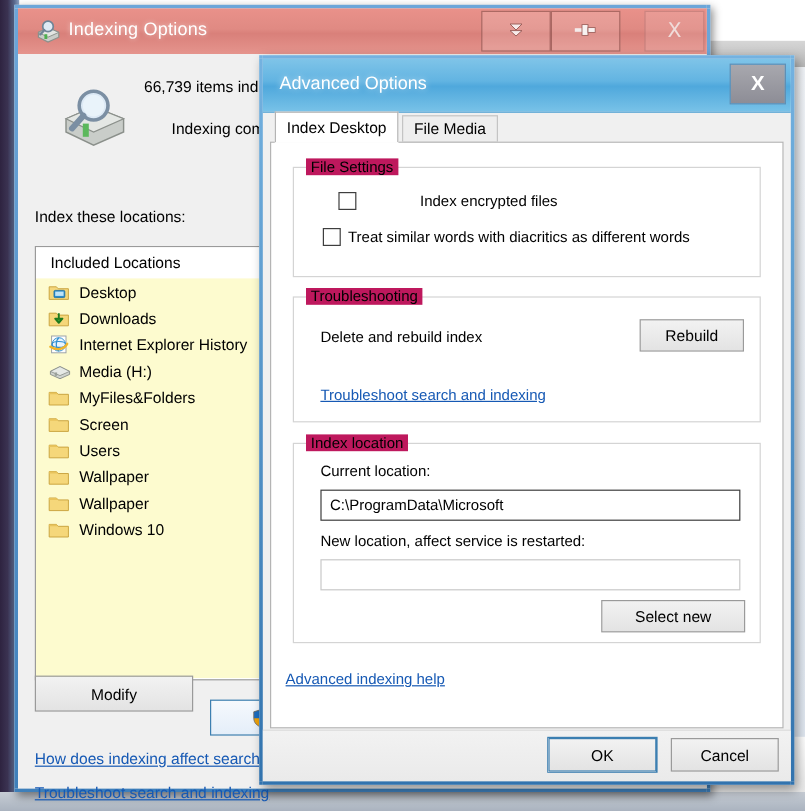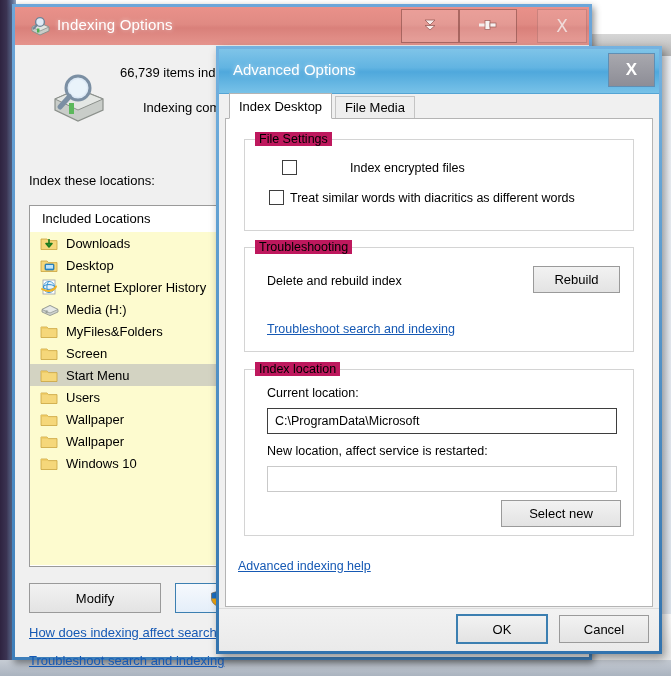--- a/index.html
+++ b/index.html
@@ -50,21 +50,21 @@
   .items-indexed{position:absolute;left:105px;top:20px;font-size:13px;white-space:nowrap;}
   .index-complete{position:absolute;left:128px;top:55px;font-size:13px;white-space:nowrap;}
   .loc-label{position:absolute;left:14px;top:128px;font-size:13px;}
   .loclist{position:absolute;left:14px;top:160px;width:296px;height:360px;
      background:#fff;border:1px solid #9a9a9a;overflow:hidden;}
   .loclist .hdr{height:26px;line-height:26px;padding-left:12px;font-size:13px;background:#fff;}
   .loclist .items{background:#fdfbcf;height:333px;}
   .loc-row{height:22px;display:flex;align-items:center;padding-left:10px;font-size:13px;white-space:nowrap;}
   .loc-row.sel{background:#d3d3c2;}
   .loc-row .ic{width:22px;height:16px;flex:0 0 22px;margin-right:4px;display:flex;align-items:center;}
-  .btnrow{position:absolute;left:14px;top:538px;border-radius:12px;}
+  .btnrow{position:absolute;left:14px;top:518px;border-radius:12px;}
   .winbtn{box-sizing:border-box;height:30px;background:linear-gradient(180deg,#f2f2f2,#e3e3e3);
      border:1px solid #9a9a9a;font-size:13px;font-family:inherit;color:#000;
      display:inline-flex;align-items:center;justify-content:center;cursor:default;}
   #btn-modify{width:132px;}
   #btn-advanced{position:absolute;left:160px;top:538px;width:150px;height:30px;box-sizing:border-box;
      background:linear-gradient(180deg,#f6f9fd,#e4eef9);border:1px solid #3c7fb1;
      display:flex;align-items:center;justify-content:center;gap:5px;font-size:13px;}
   .uac-shield{width:17px;height:17px;flex:0 0 17px;}
   .helplink{position:absolute;color:#1659b4;font-size:13px;text-decoration:underline;
      white-space:nowrap;cursor:pointer;}
@@ -191,34 +191,34 @@
     <div class="index-complete">Indexing complete.</div>
     <div class="loc-label">Index these locations:</div>
 
     <div class="loclist">
       <div class="hdr">Included Locations</div>
       <div class="items" id="loc-items">
           <div class="loc-row">
             <span class="ic">
               <svg width="18" height="15" viewBox="0 0 18 15">
                 <path d="M1 3 L7 3 L8.5 4.6 L17 4.6 L17 13.5 L1 13.5 Z" fill="#f5d77a" stroke="#c9a33f" stroke-width=".8"></path>
-                <path d="M9 3 L9 8.5 M6 7.5 L9 11 L12 7.5 Z" fill="#3ba43b" stroke="#1d7a1d" stroke-width="1.6" stroke-linejoin="round"></path>
-              </svg>
-            </span>
-            <span>Downloads</span>
-          </div>
-          <div class="loc-row">
-            <span class="ic">
-              <svg width="18" height="15" viewBox="0 0 18 15">
-                <path d="M1 3 L7 3 L8.5 4.6 L17 4.6 L17 13.5 L1 13.5 Z" fill="#f5d77a" stroke="#c9a33f" stroke-width=".8"></path>
                 <rect x="5" y="6" width="9" height="6" rx="1" fill="#2b8ccc" stroke="#1d6ea3" stroke-width=".7"></rect>
                 <rect x="6" y="7" width="7" height="3.6" fill="#bfe3f7"></rect>
               </svg>
             </span>
             <span>Desktop</span>
+          </div>
+          <div class="loc-row">
+            <span class="ic">
+              <svg width="18" height="15" viewBox="0 0 18 15">
+                <path d="M1 3 L7 3 L8.5 4.6 L17 4.6 L17 13.5 L1 13.5 Z" fill="#f5d77a" stroke="#c9a33f" stroke-width=".8"></path>
+                <path d="M9 3 L9 8.5 M6 7.5 L9 11 L12 7.5 Z" fill="#3ba43b" stroke="#1d7a1d" stroke-width="1.6" stroke-linejoin="round"></path>
+              </svg>
+            </span>
+            <span>Downloads</span>
           </div>
           <div class="loc-row">
             <span class="ic">
               <svg width="18" height="16" viewBox="0 0 18 16">
                 <rect x="3" y="1" width="12" height="14" fill="#fff" stroke="#9aa0a6" stroke-width=".8"></rect>
                 <circle cx="9" cy="8" r="5.6" fill="#e8f3fb" stroke="#2f8fd0" stroke-width=".8"></circle>
                 <ellipse cx="9" cy="8" rx="5.6" ry="2.4" fill="none" stroke="#2f8fd0" stroke-width="1"></ellipse>
                 <path d="M9 2.4 C6.2 4.8 6.2 11.2 9 13.6" fill="none" stroke="#2f8fd0" stroke-width="1"></path>
                 <path d="M2 10 C7 13.5 14 12 16 7.5" fill="none" stroke="#f0b429" stroke-width="2" stroke-linecap="round"></path>
               </svg>
@@ -245,29 +245,20 @@
             <span>MyFiles&amp;Folders</span>
           </div>
           <div class="loc-row">
             <span class="ic">
               <svg width="18" height="15" viewBox="0 0 18 15">
                 <path d="M1 3 L7 3 L8.5 4.6 L17 4.6 L17 13.5 L1 13.5 Z" fill="#f5d77a" stroke="#c9a33f" stroke-width=".8"></path>
                 <path d="M1 3 L7 3 L8.5 4.6 L1 4.6 Z" fill="#e8c35c"></path>
               </svg>
             </span>
             <span>Screen</span>
-          </div>
-          <div class="loc-row sel">
-            <span class="ic">
-              <svg width="18" height="15" viewBox="0 0 18 15">
-                <path d="M1 3 L7 3 L8.5 4.6 L17 4.6 L17 13.5 L1 13.5 Z" fill="#f5d77a" stroke="#c9a33f" stroke-width=".8"></path>
-                <path d="M1 3 L7 3 L8.5 4.6 L1 4.6 Z" fill="#e8c35c"></path>
-              </svg>
-            </span>
-            <span>Start Menu</span>
           </div>
           <div class="loc-row">
             <span class="ic">
               <svg width="18" height="15" viewBox="0 0 18 15">
                 <path d="M1 3 L7 3 L8.5 4.6 L17 4.6 L17 13.5 L1 13.5 Z" fill="#f5d77a" stroke="#c9a33f" stroke-width=".8"></path>
                 <path d="M1 3 L7 3 L8.5 4.6 L1 4.6 Z" fill="#e8c35c"></path>
               </svg>
             </span>
             <span>Users</span>
           </div>

